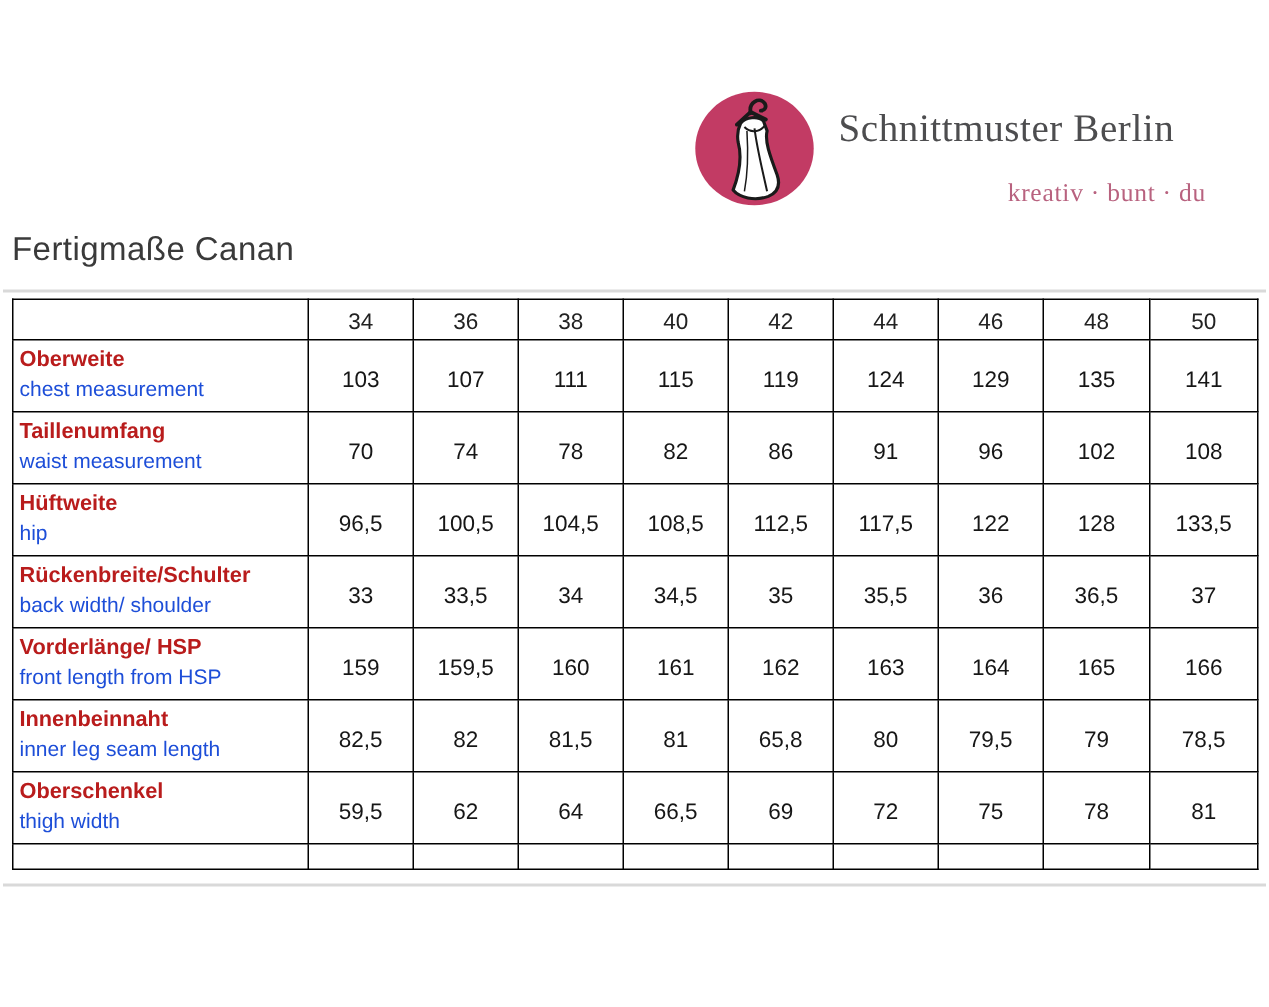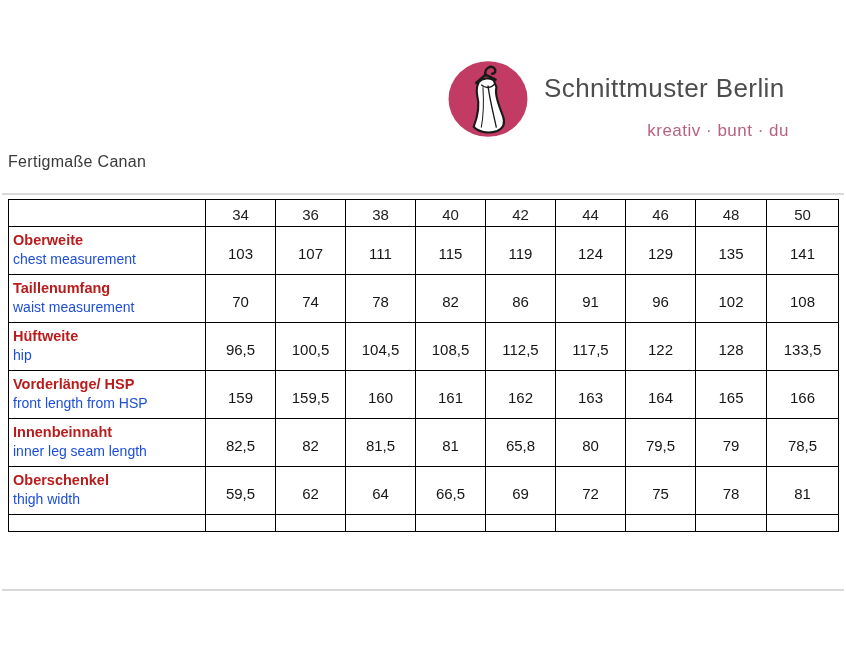--- a/index.html
+++ b/index.html
@@ -4,36 +4,36 @@
 <style>
   html,body{margin:0;padding:0;}
   body{
     width:846px;height:671px;background:#ffffff;
     font-family:"Liberation Sans", sans-serif;
     color:#1a1a1a;position:relative;overflow:hidden;
   }
   .stage{position:absolute;inset:0;}
 
   
-  .logo-block{position:absolute;left:446px;top:57px;display:flex;align-items:flex-end;}
+  .logo-block{position:absolute;left:461px;top:57px;display:flex;align-items:center;font-family:Liberation Serif, serif;}
   .logo-mark{width:84px;height:84px;flex:0 0 auto;}
   .logo-text{margin-left:14px;padding-top:13px;width:245px;}
   .brand-name{
     font-size:26px;font-weight:300;color:#4d4d4f;
     letter-spacing:0.4px;white-space:nowrap;line-height:1.1;
   }
   .brand-tagline{
     font-size:17px;font-weight:400;color:#b8627f;
     text-align:right;letter-spacing:0.5px;margin-top:18px;
   }
 
   
   .page-title{
     position:absolute;left:8px;top:153px;
-    font-size:16px;font-weight:400;color:#3a3a3a;letter-spacing:0.3px;
+    font-size:22px;font-weight:400;color:#3a3a3a;letter-spacing:0.3px;
   }
 
   
   .gray-line{position:absolute;background:#d9d9d9;height:2px;}
   .gray-line.top{left:2px;top:193px;width:842px;}
   .gray-line.bottom{left:2px;top:589px;width:842px;}
 
   
   table.size-table{
     position:absolute;left:8px;top:199px;
@@ -155,20 +155,35 @@
         <td class="val-cell">100,5</td>
         <td class="val-cell">104,5</td>
         <td class="val-cell">108,5</td>
         <td class="val-cell">112,5</td>
         <td class="val-cell">117,5</td>
         <td class="val-cell">122</td>
         <td class="val-cell">128</td>
         <td class="val-cell">133,5</td>
       </tr>
 
+      <tr class="data-row">
+        <td class="label-cell">
+          <div class="lbl-de">Rückenbreite/Schulter</div>
+          <div class="lbl-en">back width/ shoulder</div>
+        </td>
+        <td class="val-cell">33</td>
+        <td class="val-cell">33,5</td>
+        <td class="val-cell">34</td>
+        <td class="val-cell">34,5</td>
+        <td class="val-cell">35</td>
+        <td class="val-cell">35,5</td>
+        <td class="val-cell">36</td>
+        <td class="val-cell">36,5</td>
+        <td class="val-cell">37</td>
+      </tr>
 
       <tr class="data-row">
         <td class="label-cell">
           <div class="lbl-de">Vorderlänge/ HSP</div>
           <div class="lbl-en">front length from HSP</div>
         </td>
         <td class="val-cell">159</td>
         <td class="val-cell">159,5</td>
         <td class="val-cell">160</td>
         <td class="val-cell">161</td>

